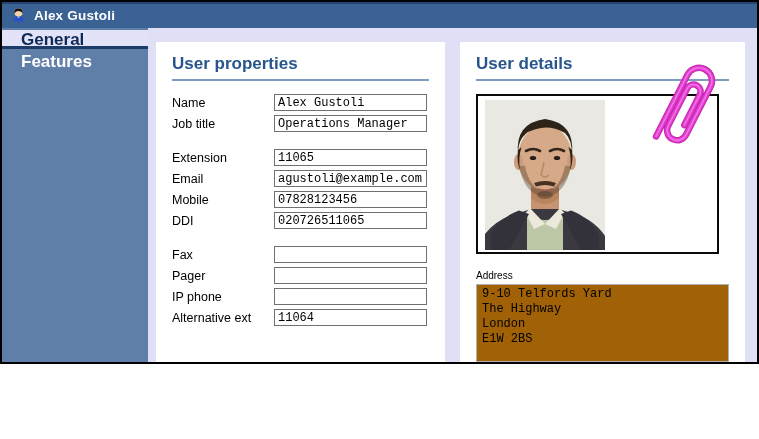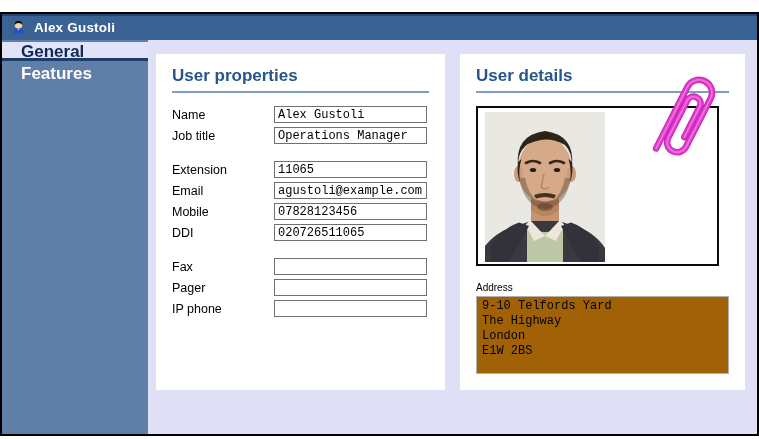--- a/index.html
+++ b/index.html
@@ -1,24 +1,24 @@
 <!DOCTYPE html>
 <html style="--titlebar: #3b6294; --sidebar: #5f7ea8; --selected-tab-bg: #e2e2f8; --content-bg: #dfdff6; --header-text: #26568c; --rule: #7e9cc0; --paperclip: #e23ad0; --cancel-green: #3da03d; --save-blue: #5c88cf;"><head>
 <meta charset="utf-8">
 <style>
   html,body { margin:0; padding:0; background:#fff; }
   * { box-sizing:border-box; }
 
   .window {
-    width:759px; height:424px;
+    width:759px; height:364px;
     border:2px solid #000;
     background:var(--content-bg,#dfdff6);
     font-family:"Liberation Sans",sans-serif;
     display:flex; flex-direction:column;
-    position:relative; overflow:hidden;margin-top:12px;
+    position:relative; overflow:hidden;
   }
 
   
   .titlebar {
     height:26px; flex:0 0 26px;
     background:var(--titlebar,#3b6294);
     box-shadow: inset 0 2px 0 #24456f;
     display:flex; align-items:center;
     padding-left:8px; gap:8px;
   }
@@ -165,20 +165,24 @@
             <label>Fax</label>
             <input value="" style="">
           </div>
           <div class="row">
             <label>Pager</label>
             <input value="" style="">
           </div>
           <div class="row">
             <label>IP phone</label>
             <input value="" style="">
+          </div>
+          <div class="row">
+            <label>Alternative ext</label>
+            <input value="11064" style="">
           </div>
         </section>
 
         <section class="panel panel-right">
           <h2 class="panel-title">User details</h2>
           <div class="rule"></div>
 
           <div class="photo-frame">
             <svg class="portrait" width="120" height="150" viewBox="0 0 120 150">
               <rect width="120" height="150" fill="#e9e8e3"></rect>

